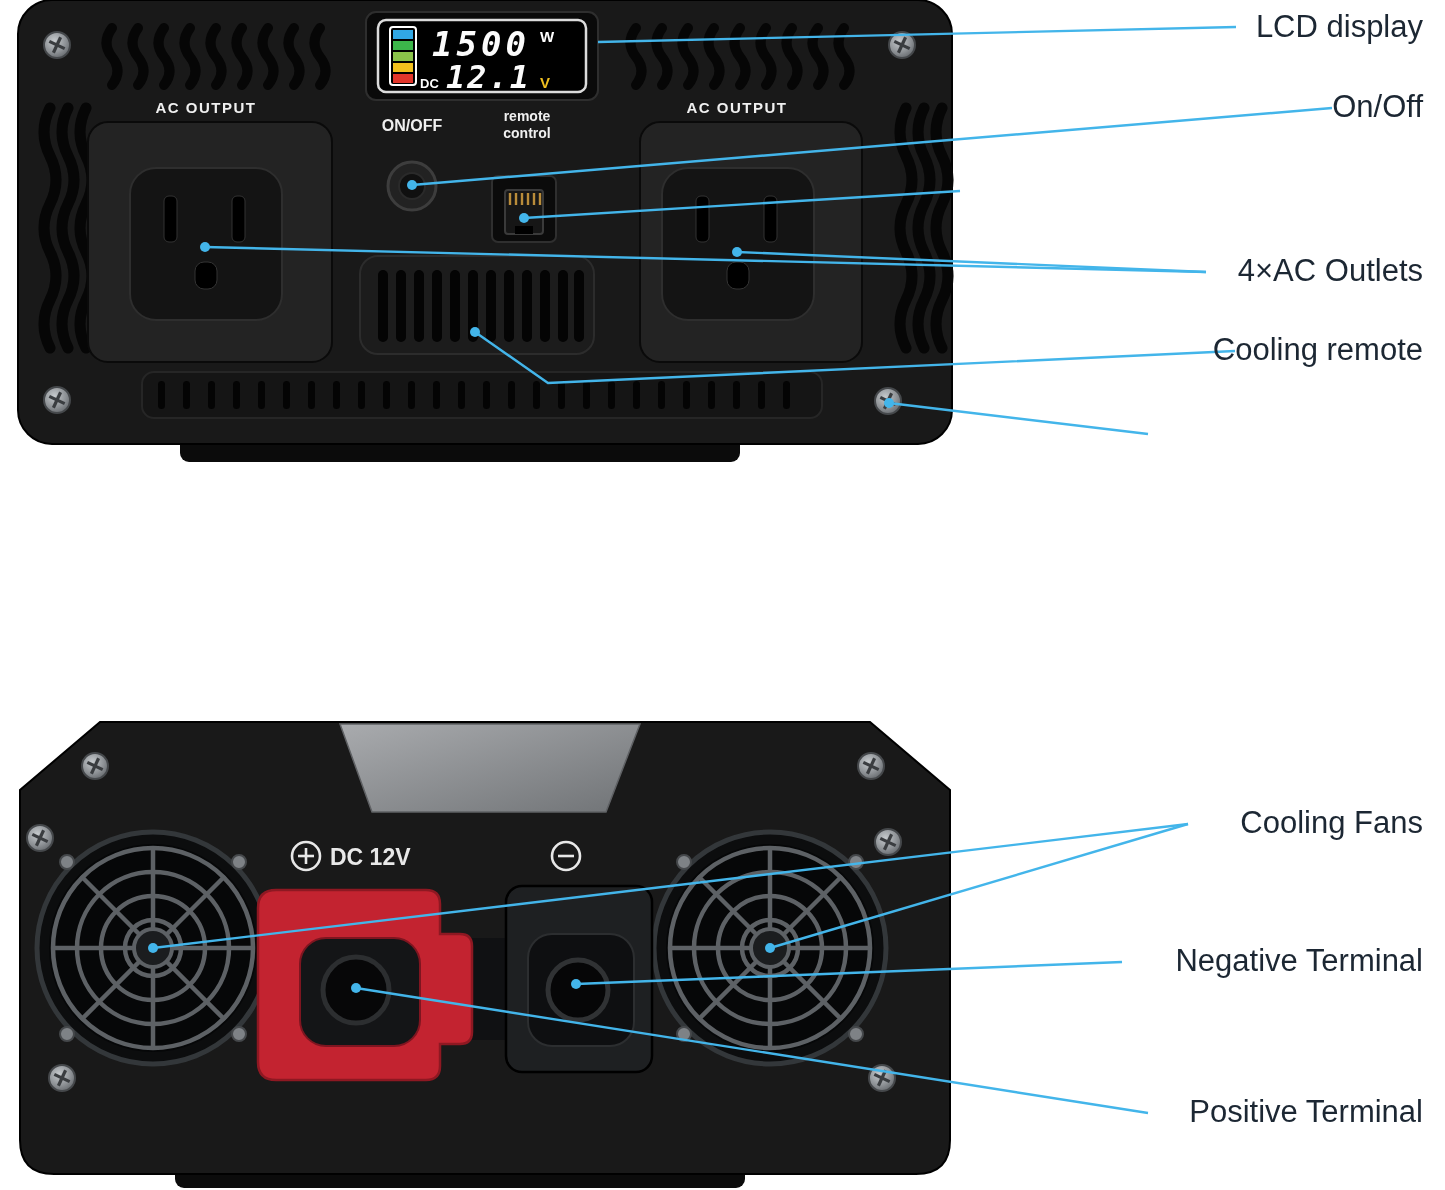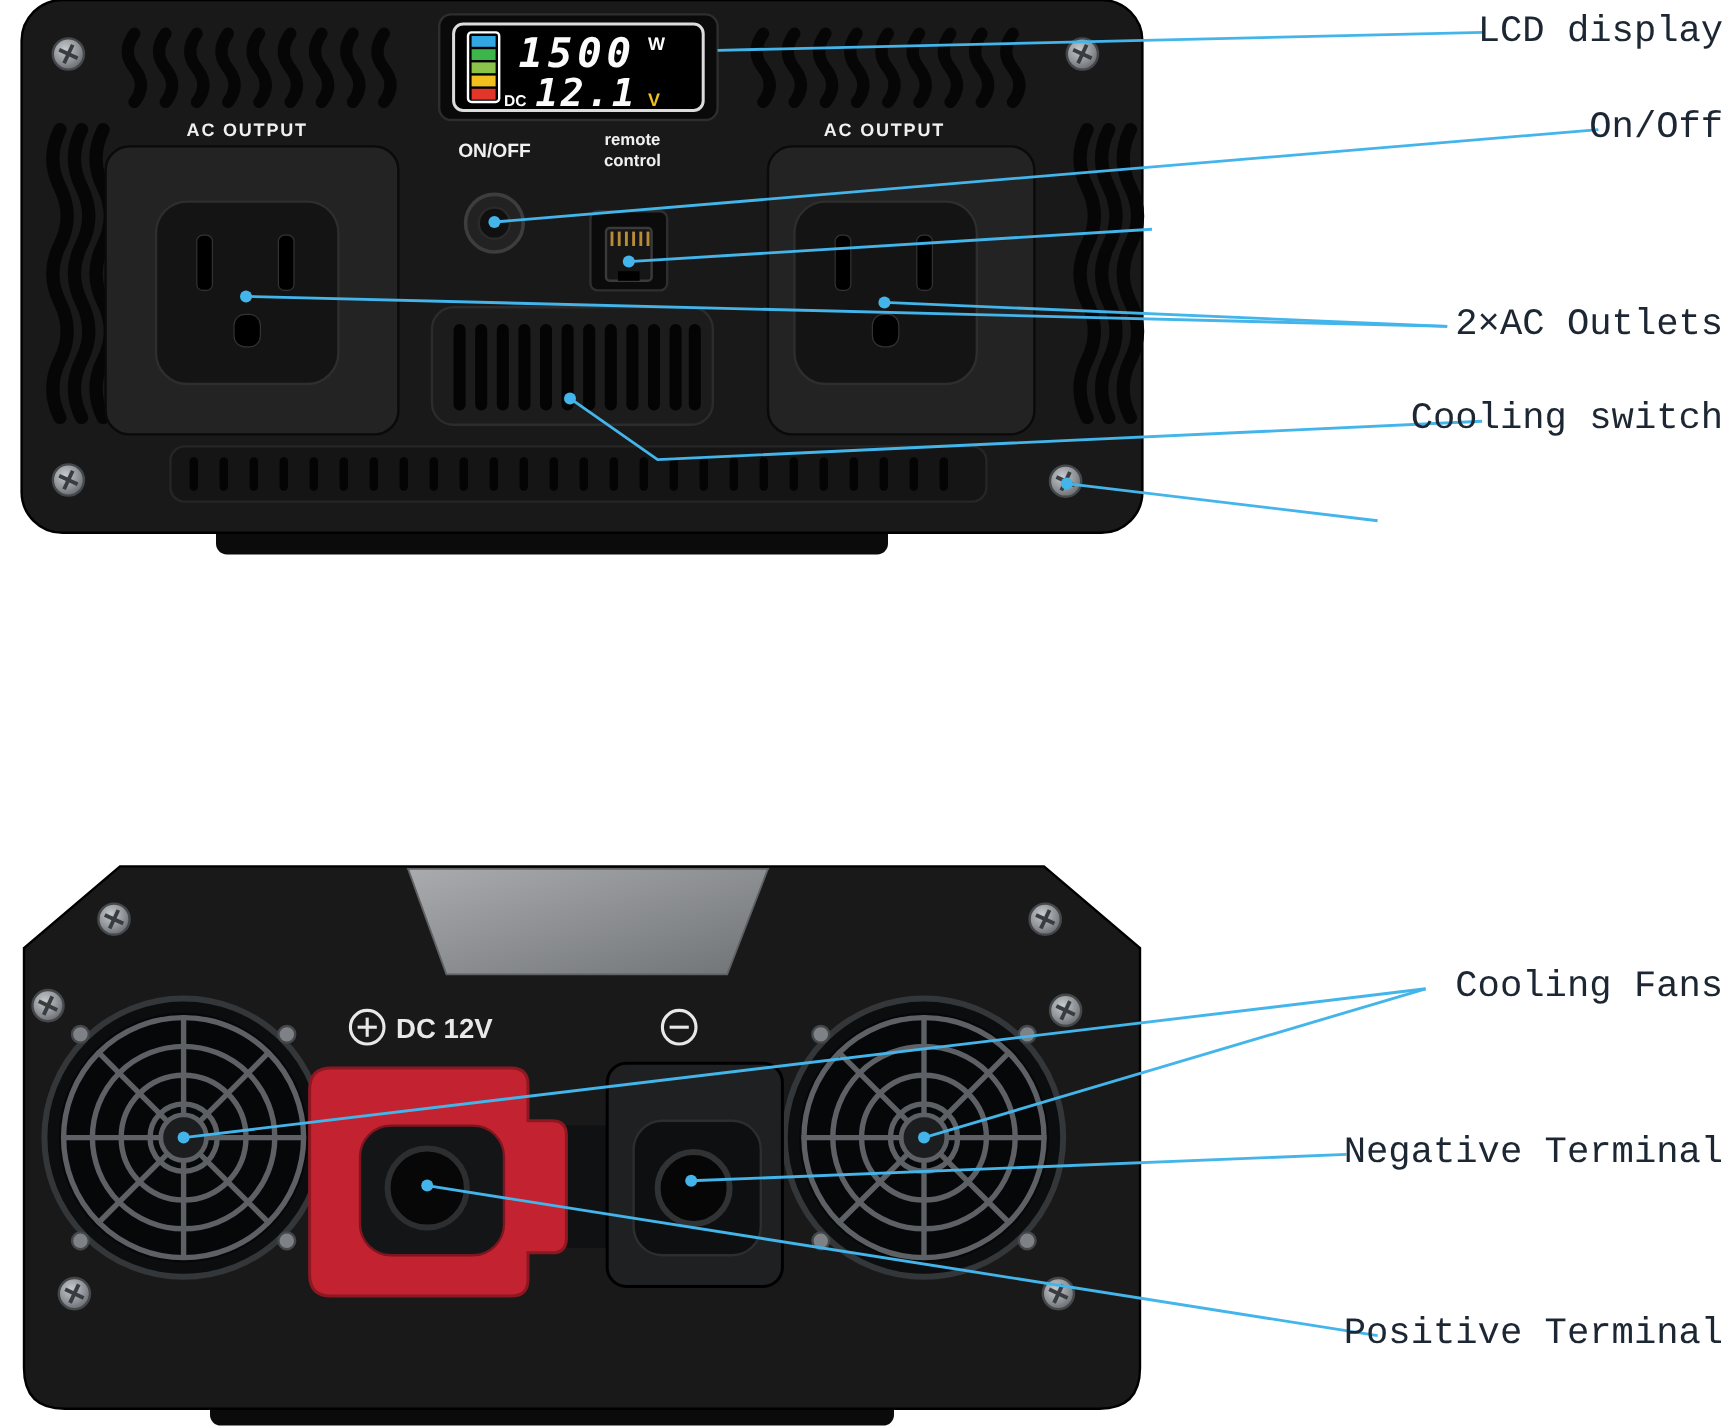--- a/index.html
+++ b/index.html
@@ -3,23 +3,23 @@
 <meta charset="utf-8">
 <style>
   html,body { margin:0; padding:0; background:#ffffff; }
   .stage {
     position:relative; width:1445px; height:1190px;
     background:#ffffff; overflow:hidden;
     font-family:"Liberation Sans", sans-serif;
   }
   .stage svg { position:absolute; left:0; top:0; }
   .callout {
-    position:absolute; right:9px; white-space:nowrap;
+    position:absolute; right:22px; white-space:nowrap;
     font-size:31px; line-height:36px; color:#1c2733;
-    font-family:Liberation Mono, monospace;
+    font-family:Liberation Sans, sans-serif;
   }
   .leader { stroke:#43b5ea; stroke-width:2.4; fill:none; }
   .dot { fill:#43b5ea; }
 </style>
 </head>
 <body>
 
 <div class="stage">
 
 <svg width="1445" height="1190" viewBox="0 0 1445 1190">
@@ -285,19 +285,19 @@
     <circle class="dot" cx="889" cy="403" r="5"></circle>
     <circle class="dot" cx="153" cy="948" r="5"></circle>
     <circle class="dot" cx="770" cy="948" r="5"></circle>
     <circle class="dot" cx="576" cy="984" r="5"></circle>
     <circle class="dot" cx="356" cy="988" r="5"></circle>
   </g>
 </svg>
 
 <div class="callout" style="top:9px">LCD display</div>
 <div class="callout" style="top:89px">On/Off</div>
-<div class="callout" style="top:253px">2×AC Outlets</div>
-<div class="callout" style="top:332px">Cooling switch</div>
+<div class="callout" style="top:253px">4×AC Outlets</div>
+<div class="callout" style="top:332px">Cooling remote</div>
 <div class="callout" style="top:805px">Cooling Fans</div>
 <div class="callout" style="top:943px">Negative Terminal</div>
 <div class="callout" style="top:1094px">Positive Terminal</div>
 
 </div>
 
 </body></html>

